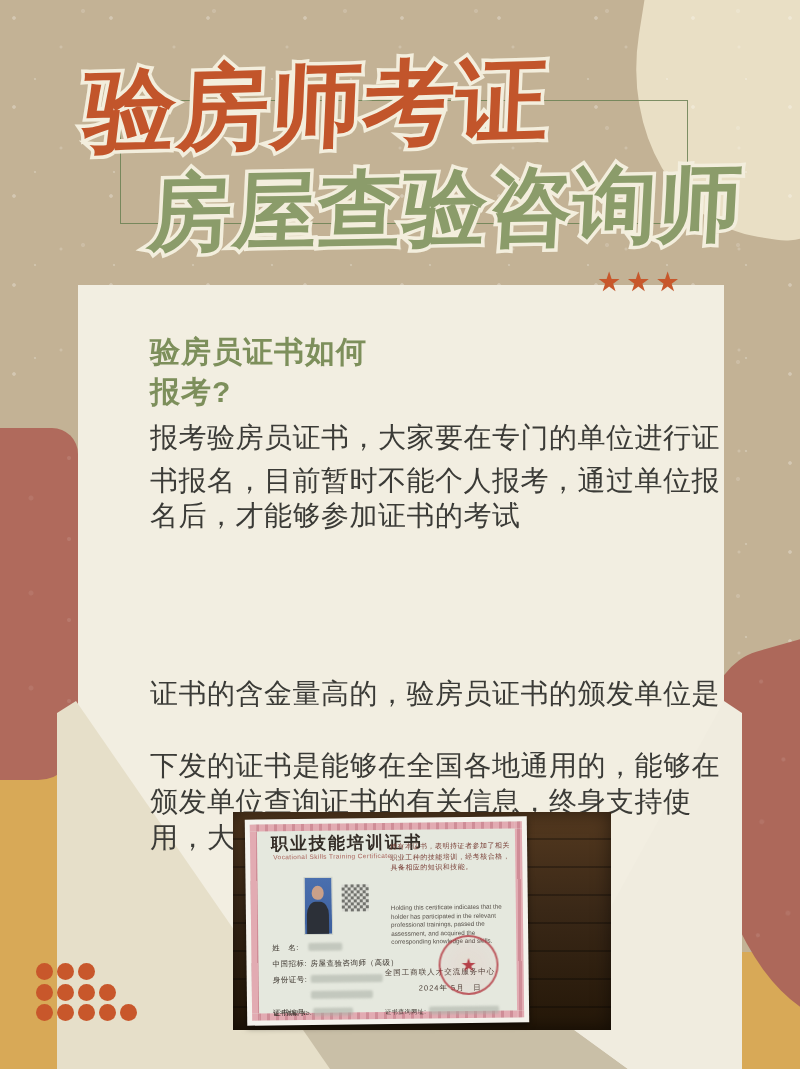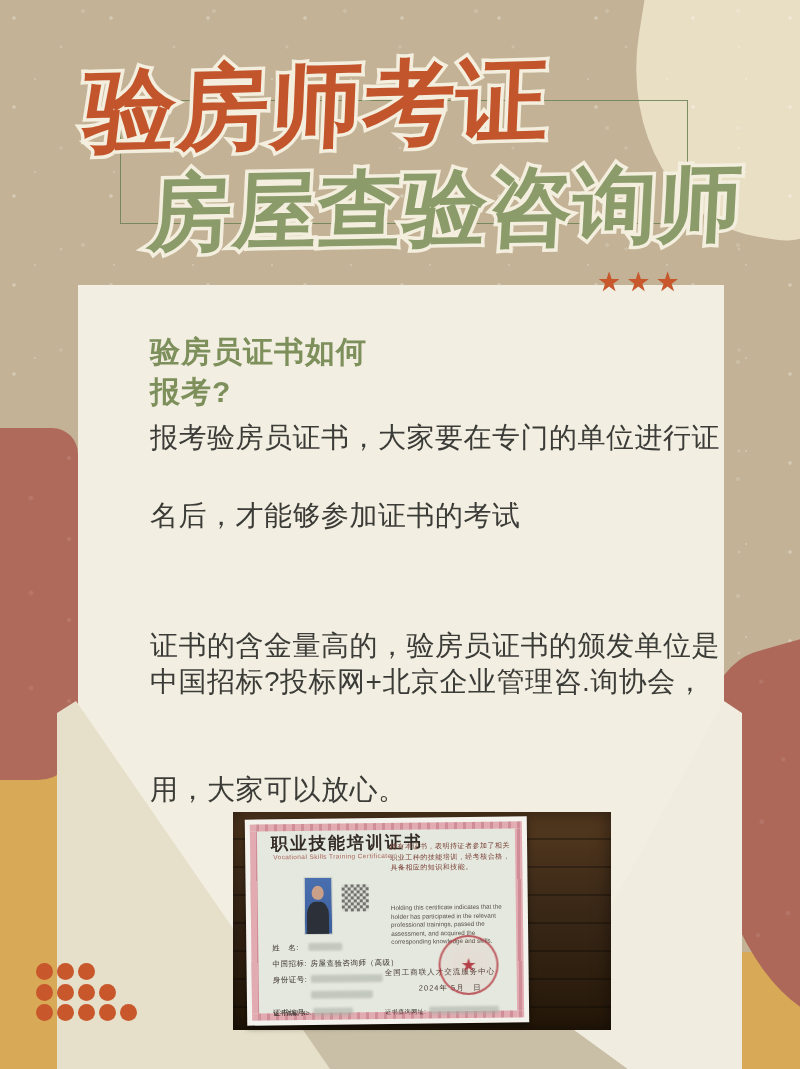--- a/index.html
+++ b/index.html
@@ -57,21 +57,21 @@
   #flap-left{left:57px;top:698px;width:280px;height:371px;background:#e6dfc9;z-index:7;
     clip-path:polygon(0 15px,19px 3px,273px 371px,0 371px);}
   #flap-right{left:552px;top:698px;width:190px;height:371px;background:#f0ecdf;z-index:7;
     clip-path:polygon(172px 3px,190px 15px,190px 371px,76px 371px,0 316px);}
 
   
   .q-heading{left:150px;z-index:9;color:#7d8f5b;font-size:30px;font-weight:bold;
     line-height:40px;letter-spacing:1px;white-space:nowrap;}
   .q-line{left:150px;z-index:9;color:#3b3b37;font-size:28px;white-space:nowrap;letter-spacing:.5px;}
   #qa1-h{top:332px;} #qa2-h{top:548px;}
-  .b1{line-height:43px;} .b2{line-height:35px;}
+  .b1{line-height:43px;} .b2{line-height:35px;margin-top:48px;}
 
   
   .dot{position:absolute;width:17px;height:17px;border-radius:50%;background:#c8572b;z-index:10;}
 
   
   #photo{left:233px;top:812px;width:378px;height:218px;z-index:11;
     background:linear-gradient(180deg,#54391f 0%,#3a2817 45%,#241708 100%);
     box-shadow:inset 0 0 18px rgba(0,0,0,.5);}
   #photo::before{content:"";position:absolute;inset:0;
     background:repeating-linear-gradient(180deg,transparent 0 26px,rgba(0,0,0,.28) 26px 28px);}
@@ -126,24 +126,26 @@
   <div class="abs" id="flap-left"></div>
   <div class="abs" id="flap-right"></div>
 
   <div class="abs" id="stars">★★★</div>
 
   <div class="abs q-heading" id="qa1-h">
     <div>验房员证书如何</div>
     <div>报考?</div>
   </div>
   <div class="abs q-line b1" style="top:416px">报考验房员证书，大家要在专门的单位进行证</div>
+  <div class="abs q-line b1" style="top:459px">书报名，目前暂时不能个人报考，通过单位报</div>
   <div class="abs q-line b1" style="top:494px">名后，才能够参加证书的考试</div>
 
   <div class="abs q-line b2" style="top:628px">证书的含金量高的，验房员证书的颁发单位是</div>
-  <div class="abs q-line b2" style="top:664px">中国招标?投标网+北京企业管理咨.询协会，</div>
+  <div class="abs q-line b2" style="top:700px">下发的证书是能够在全国各地通用的，能够在</div>
+  <div class="abs q-line b2" style="top:736px">颁发单位查询证书的有关信息，终身支持使</div>
   <div class="abs q-line b2" style="top:772px">用，大家可以放心。</div>
 
   <div id="dots-layer">
       <div class="dot" style="left: 36px; top: 963px;"></div>
       <div class="dot" style="left: 57px; top: 963px;"></div>
       <div class="dot" style="left: 78px; top: 963px;"></div>
       <div class="dot" style="left: 36px; top: 983.5px;"></div>
       <div class="dot" style="left: 57px; top: 983.5px;"></div>
       <div class="dot" style="left: 78px; top: 983.5px;"></div>
       <div class="dot" style="left: 99px; top: 983.5px;"></div>

